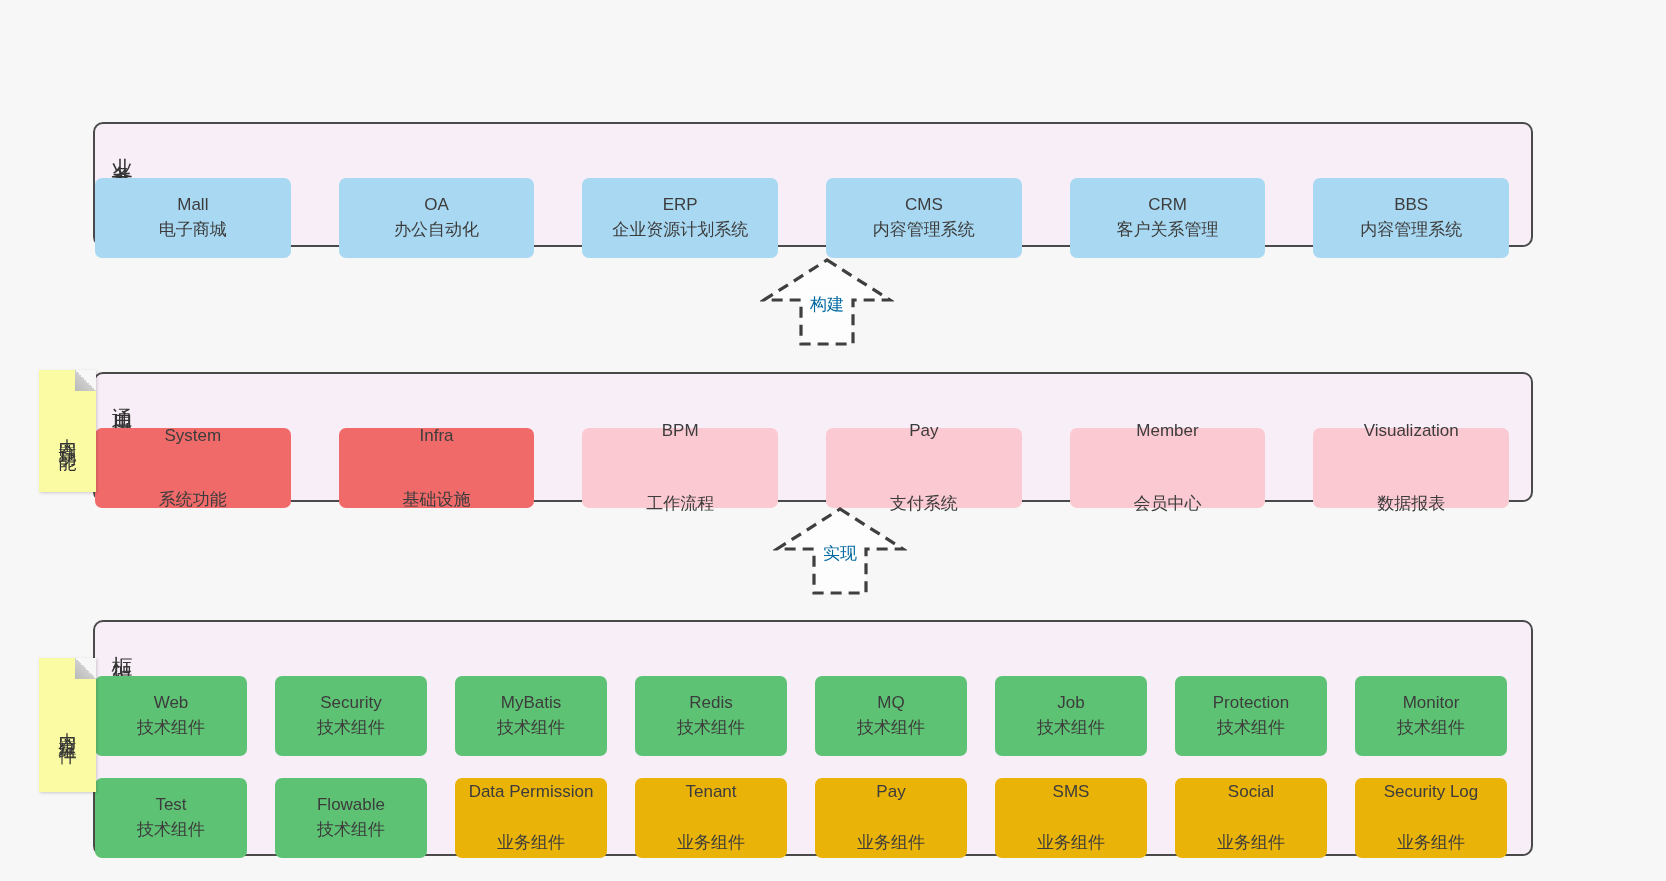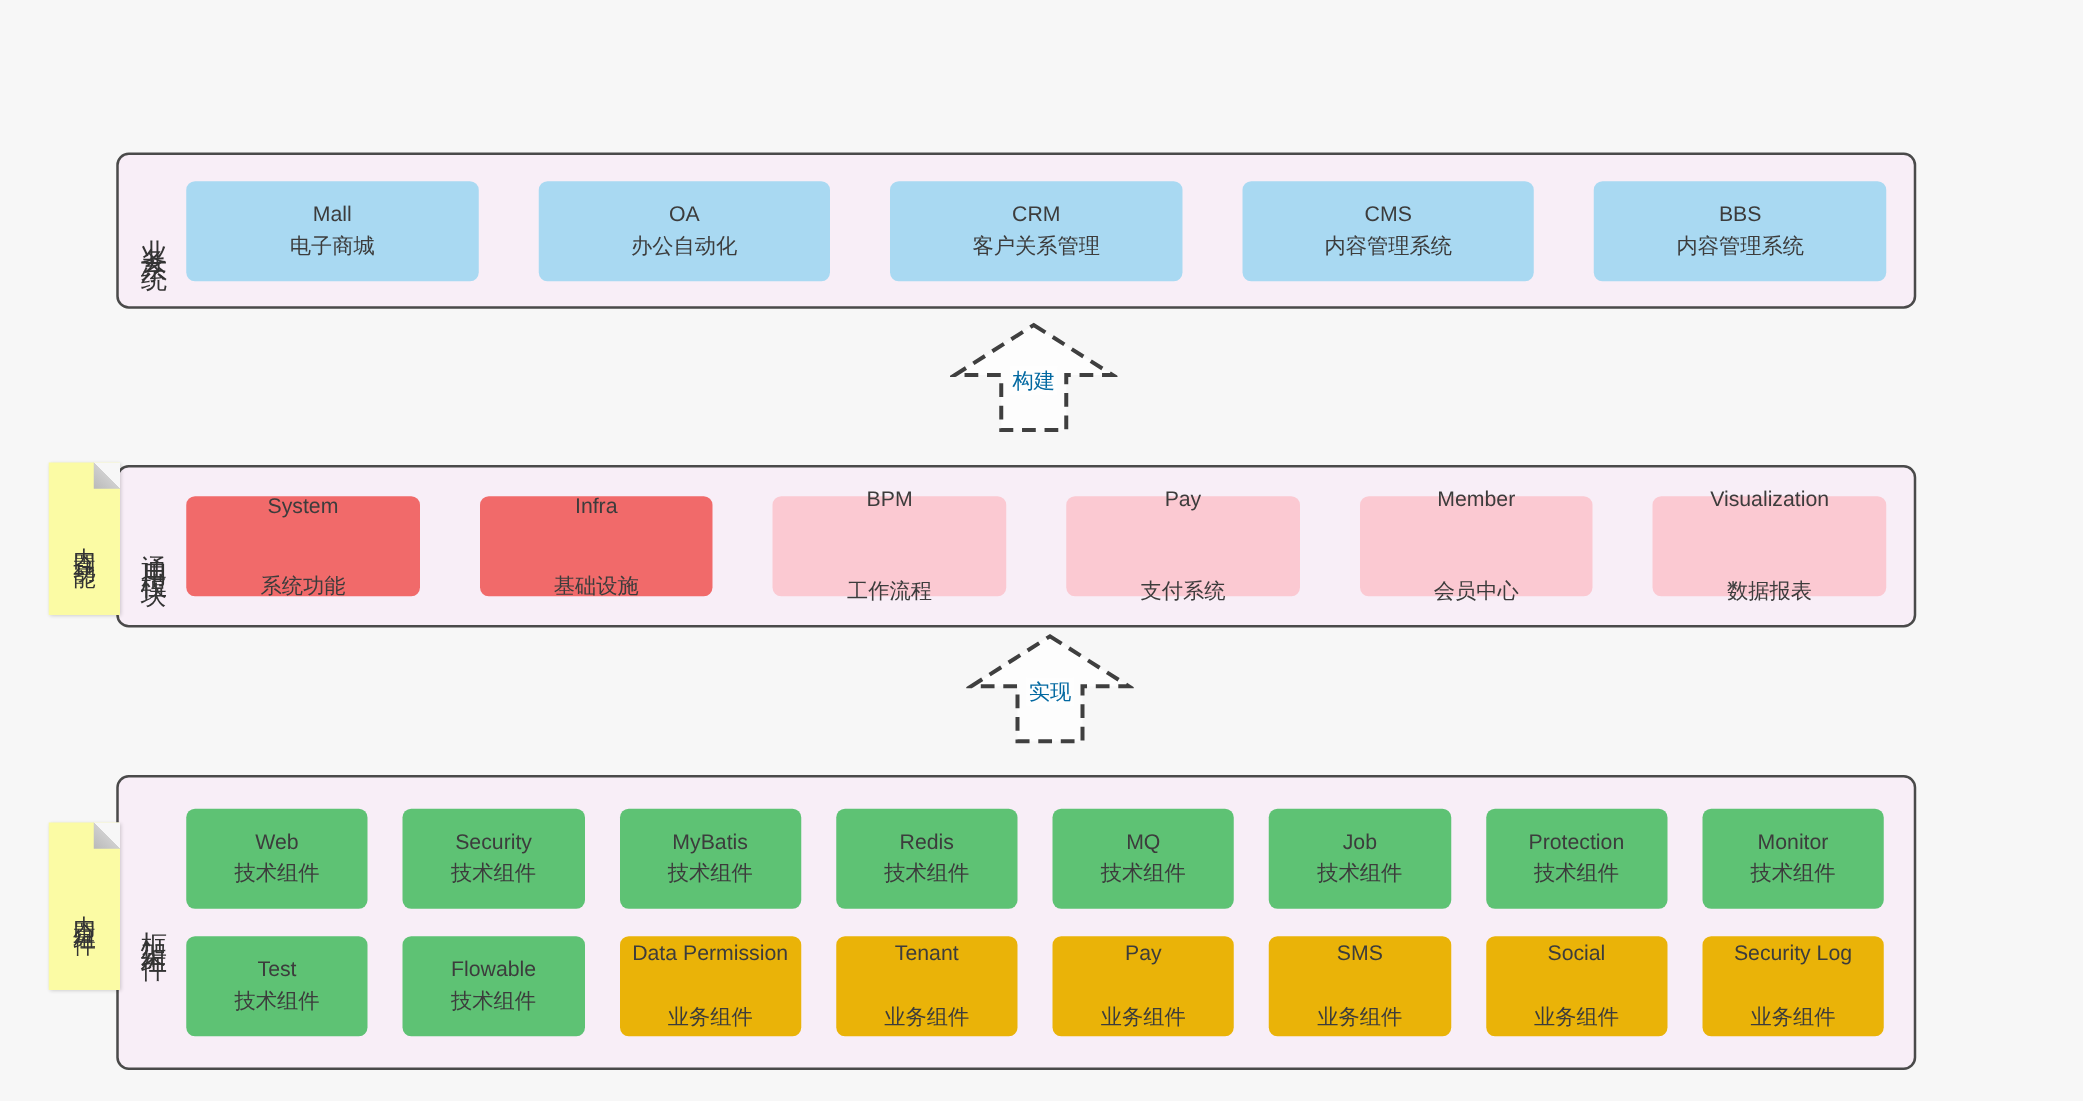--- a/index.html
+++ b/index.html
@@ -8,21 +8,21 @@
     background:#f7f7f7;
     font-family:"Liberation Sans","DejaVu Sans",sans-serif;
     color:#3c3c3c;
     overflow:hidden;
   }
   .panel{
     position:absolute;left:93px;width:1440px;
     background:#f8eef7;
     border:2px solid #4a4a4a;border-radius:10px;
     box-sizing:border-box;
-    display:flex;align-items:stretch;
+    display:flex;align-items:stretch;flex-direction:column;
   }
   .panel-business{top:122px;height:125px;}
   .panel-modules{top:372px;height:130px;}
   .panel-components{top:620px;height:236px;}
   .panel-label{
     width:54px;flex:0 0 54px;
     display:flex;align-items:center;justify-content:center;
     writing-mode:vertical-lr;text-orientation:upright;
     font-size:21px;letter-spacing:7px;color:#333;
     padding-top:7px;box-sizing:border-box;
@@ -84,26 +84,30 @@
   <div class="box-row">
     <div class="box blue">
       <span>Mall</span>
       <span>电子商城</span>
     </div>
     <div class="box blue">
       <span>OA</span>
       <span>办公自动化</span>
     </div>
     <div class="box blue">
+      <span>ERP</span>
+      <span>企业资源计划系统</span>
+    </div>
+    <div class="box blue">
+      <span>CMS</span>
+      <span>内容管理系统</span>
+    </div>
+    <div class="box blue">
       <span>CRM</span>
       <span>客户关系管理</span>
-    </div>
-    <div class="box blue">
-      <span>CMS</span>
-      <span>内容管理系统</span>
     </div>
     <div class="box blue">
       <span>BBS</span>
       <span>内容管理系统</span>
     </div>
   </div>
 </div>
 
 <div class="arrow arrow-1">
   <svg viewBox="0 0 134 92">

